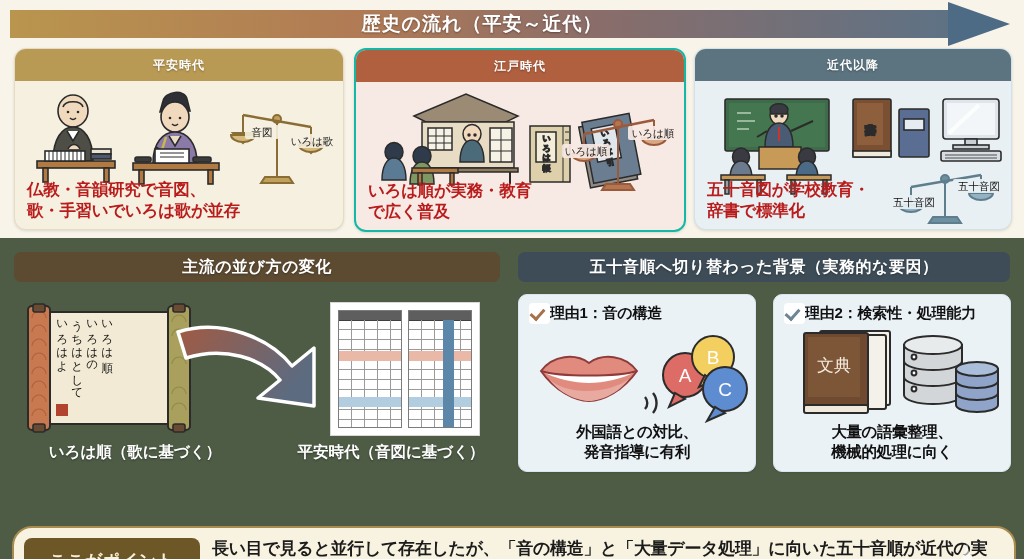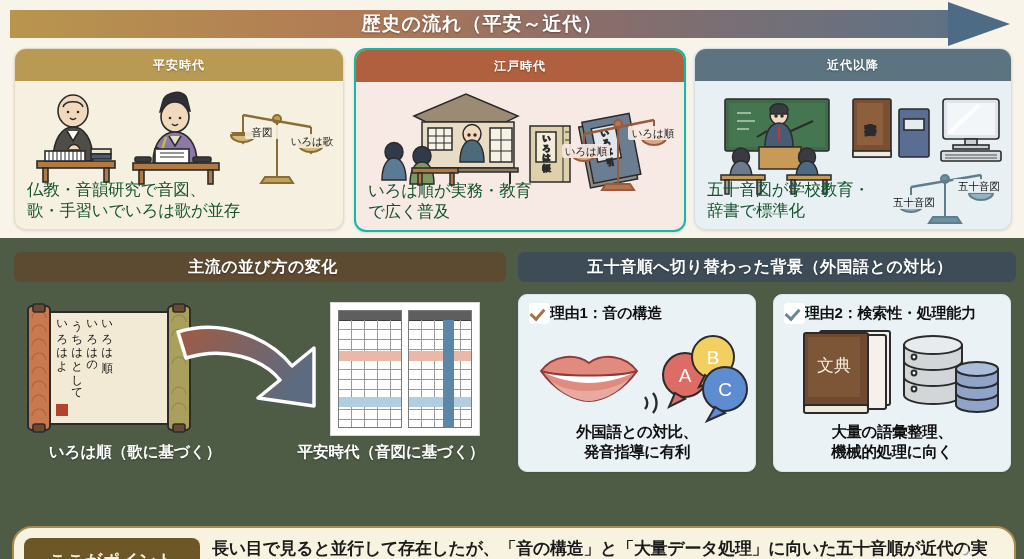--- a/index.html
+++ b/index.html
@@ -26,34 +26,34 @@
      color:#ffffff;font-size:19px;font-weight:bold;letter-spacing:1px;
      text-shadow:0 1px 2px rgba(0,0,0,.35);}
 
   
   .era{position:absolute;top:48px;height:180px;border-radius:12px;overflow:hidden;
        box-shadow:0 1px 3px rgba(0,0,0,.12);}
   .era .hd{height:32px;display:flex;align-items:center;justify-content:center;
        color:#fff;font-size:12px;font-weight:bold;letter-spacing:1px;
        text-shadow:0 1px 2px rgba(0,0,0,.3);}
   .era .bd{position:relative;height:148px;}
-  .era-cap{position:absolute;left:12px;bottom:8px;font-size:16.5px;font-weight:normal;
-       color:#14532d;line-height:1.28;letter-spacing:-.3px;}
+  .era-cap{position:absolute;left:12px;bottom:8px;font-size:16.5px;font-weight:bold;
+       color:#b91c1c;line-height:1.28;letter-spacing:-.3px;}
 
   #era-heian{left:14px;width:328px;background:#f6f0e0;border:1px solid #e6dcc3;}
   #era-heian .hd{background:#b99a54;}
   #era-edo{left:354px;width:328px;background:#f7e9e3;border:2px solid #14b8a6;}
   #era-edo .hd{background:#b0603f;}
   #era-modern{left:694px;width:316px;background:#e8f0f3;border:1px solid #d3e2e8;}
   #era-modern .hd{background:#5b7480;}
 
   
   .sec-hd{height:30px;border-radius:7px;display:flex;align-items:center;justify-content:center;
           color:#fff;font-size:16px;font-weight:bold;letter-spacing:.5px;
-          text-shadow:0 1px 2px rgba(0,0,0,.3);padding-left:6px;}
+          text-shadow:0 1px 2px rgba(0,0,0,.3);}
   #flow-panel{position:absolute;left:14px;top:252px;width:490px;height:222px;}
   #flow-panel .sec-hd{background:#5c4a31;width:486px;}
   #flow-caption-left{position:absolute;left:6px;top:190px;width:230px;text-align:center;
       color:#fff;font-size:15.5px;font-weight:bold;text-shadow:0 1px 2px rgba(0,0,0,.4);}
   #flow-caption-right{position:absolute;left:262px;top:190px;width:230px;text-align:center;
       color:#fff;font-size:15.5px;font-weight:bold;text-shadow:0 1px 2px rgba(0,0,0,.4);}
 
   
   .scroll{position:absolute;left:12px;top:52px;width:205px;height:128px;}
   .vcols{position:absolute;right:6px;top:6px;display:flex;flex-direction:row-reverse;gap:3px;}
@@ -402,21 +402,21 @@
         <div class="rr blue"></div>
         <div class="colmark"></div>
       </div>
     </div>
 
     <div id="flow-caption-left">いろは順（歌に基づく）</div>
     <div id="flow-caption-right">平安時代（音図に基づく）</div>
   </div>
 
   <div id="reason-panel">
-    <div class="sec-hd">五十音順へ切り替わった背景（外国語との対比）</div>
+    <div class="sec-hd">五十音順へ切り替わった背景（実務的な要因）</div>
 
     <div class="rcard" id="rcard1">
       <div class="rtitle">
         <span class="chk" style="color:#a6724c;border-color:#c79a76;"></span>
         <span>理由1：音の構造</span>
       </div>
       <svg width="236" height="96" viewBox="0 0 236 96" style="position:absolute;left:0;top:32px">
 
         <g stroke="#8e3b3b" stroke-width="2">
           <path d="M22 44c12-16 34-18 48-8 14-10 36-8 48 8-14 20-34 30-48 30s-34-10-48-30z" fill="#e08b7e"></path>

